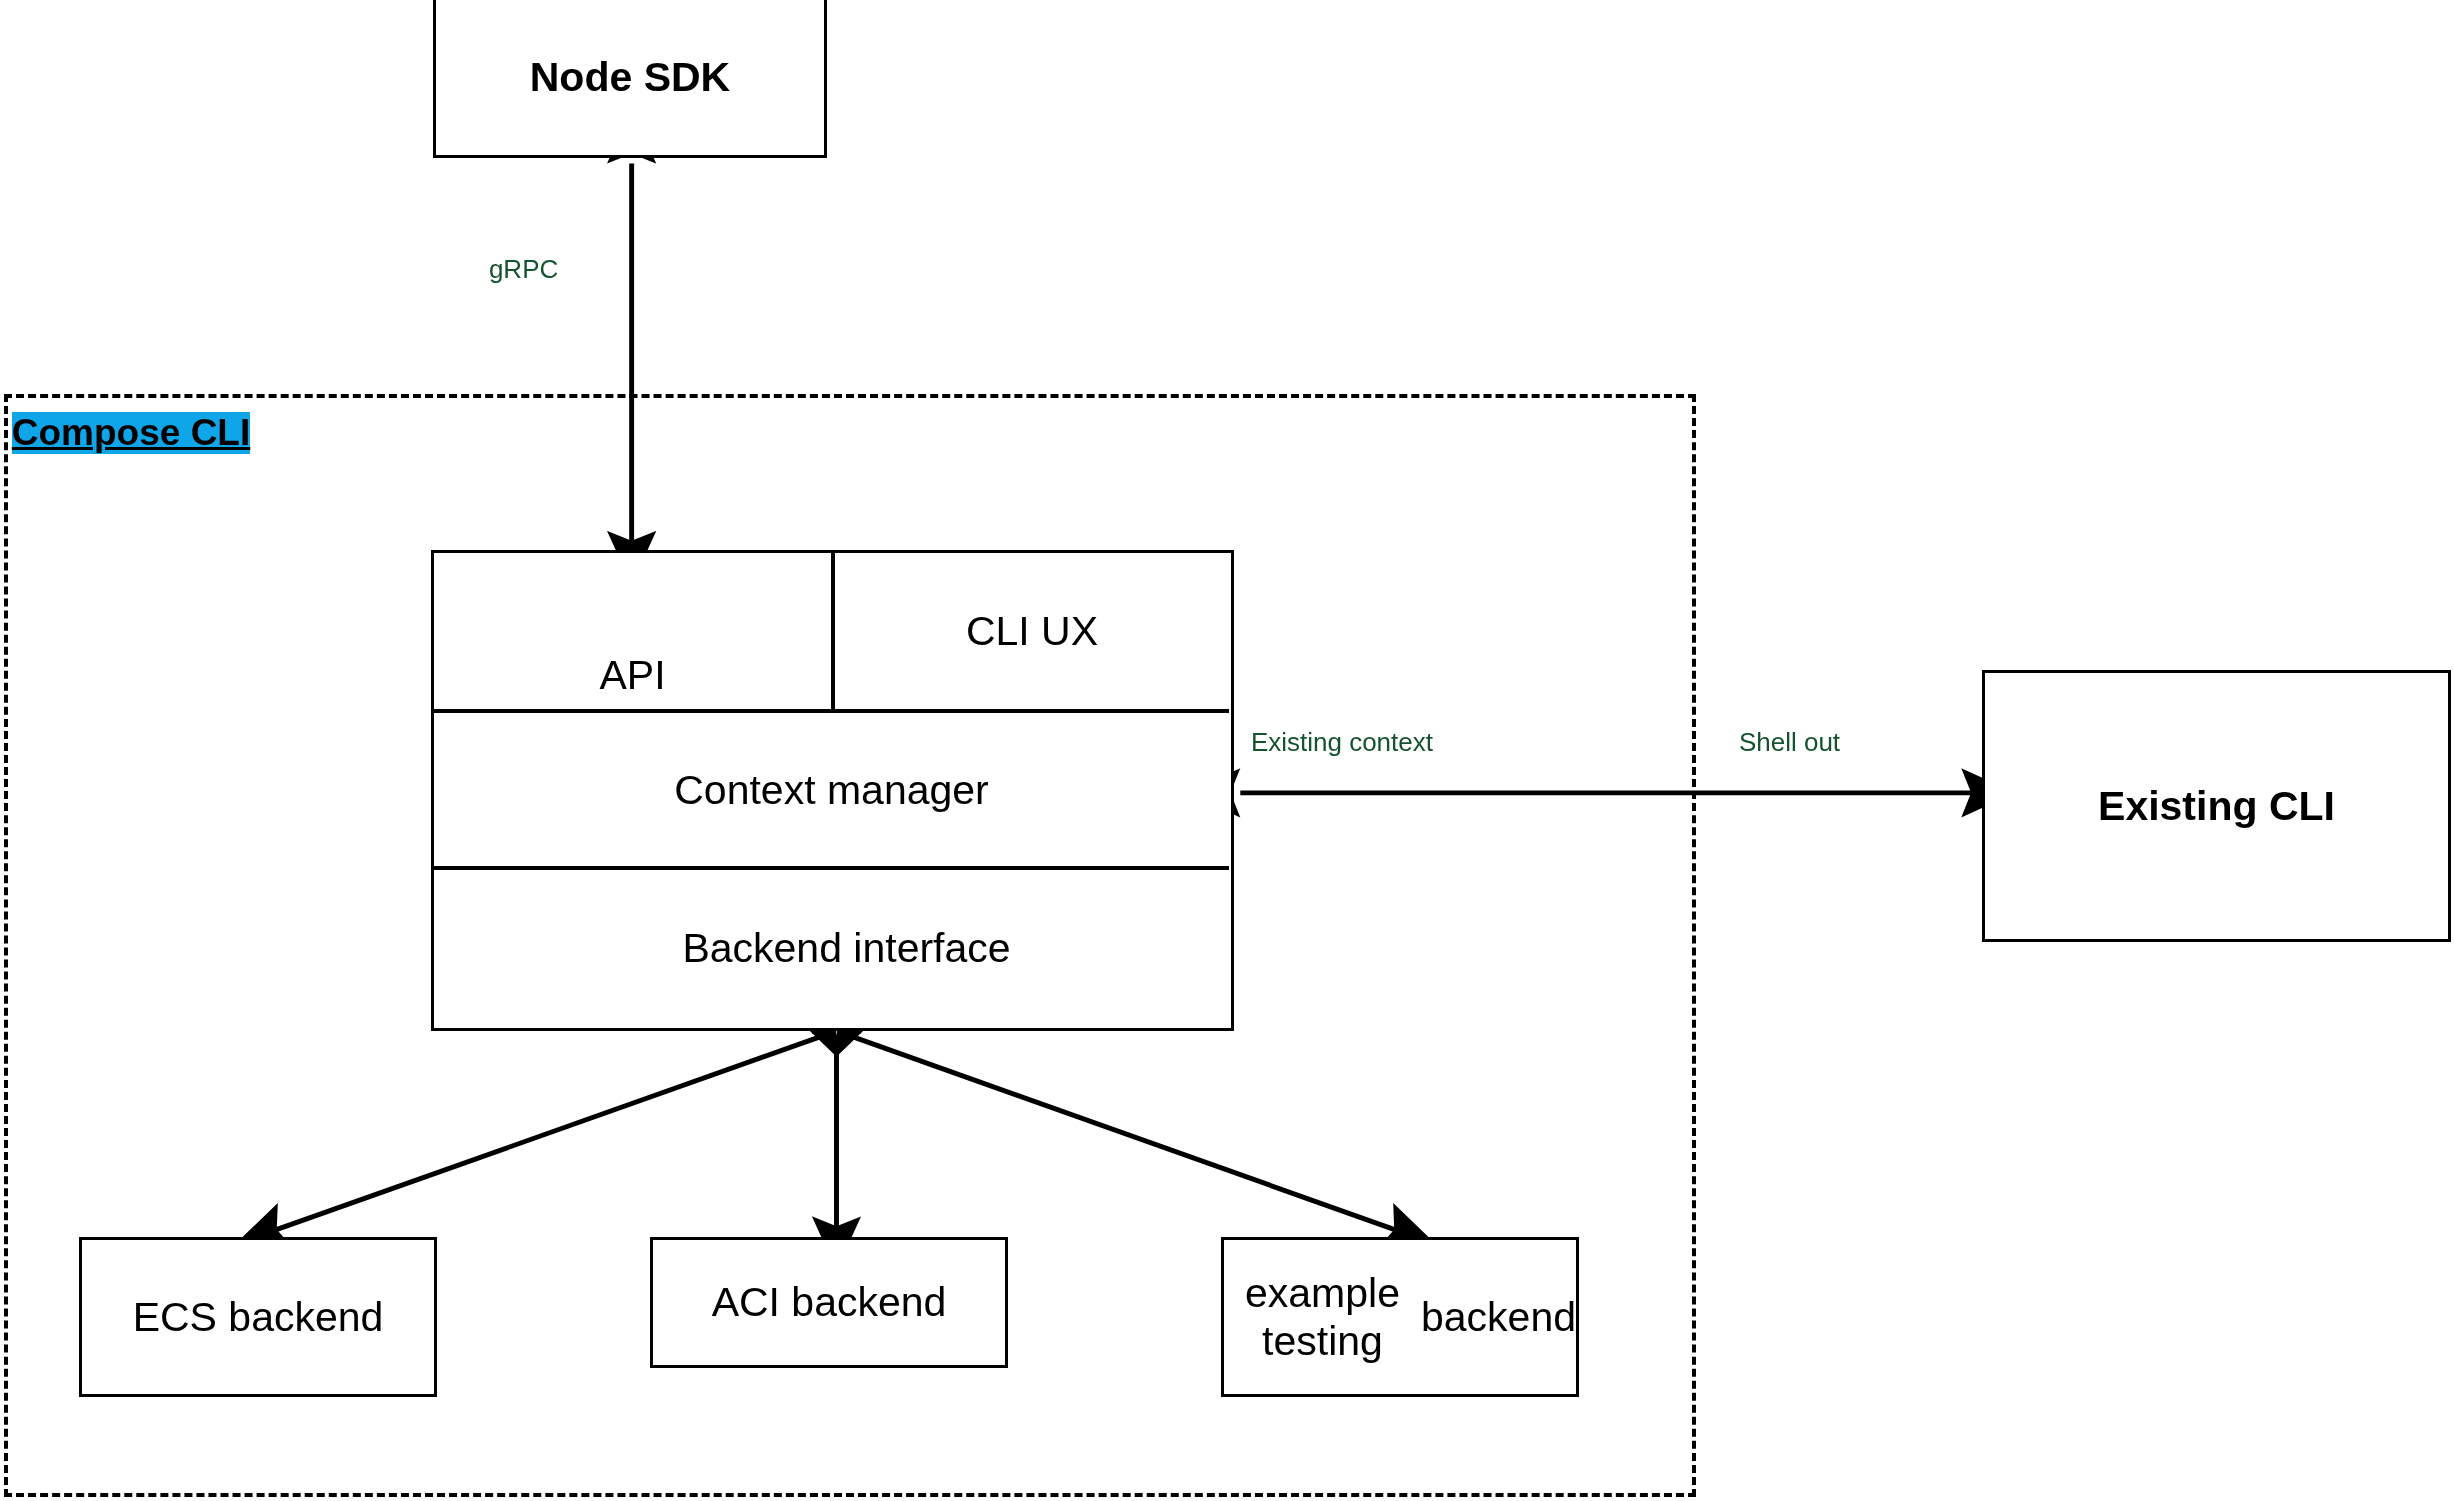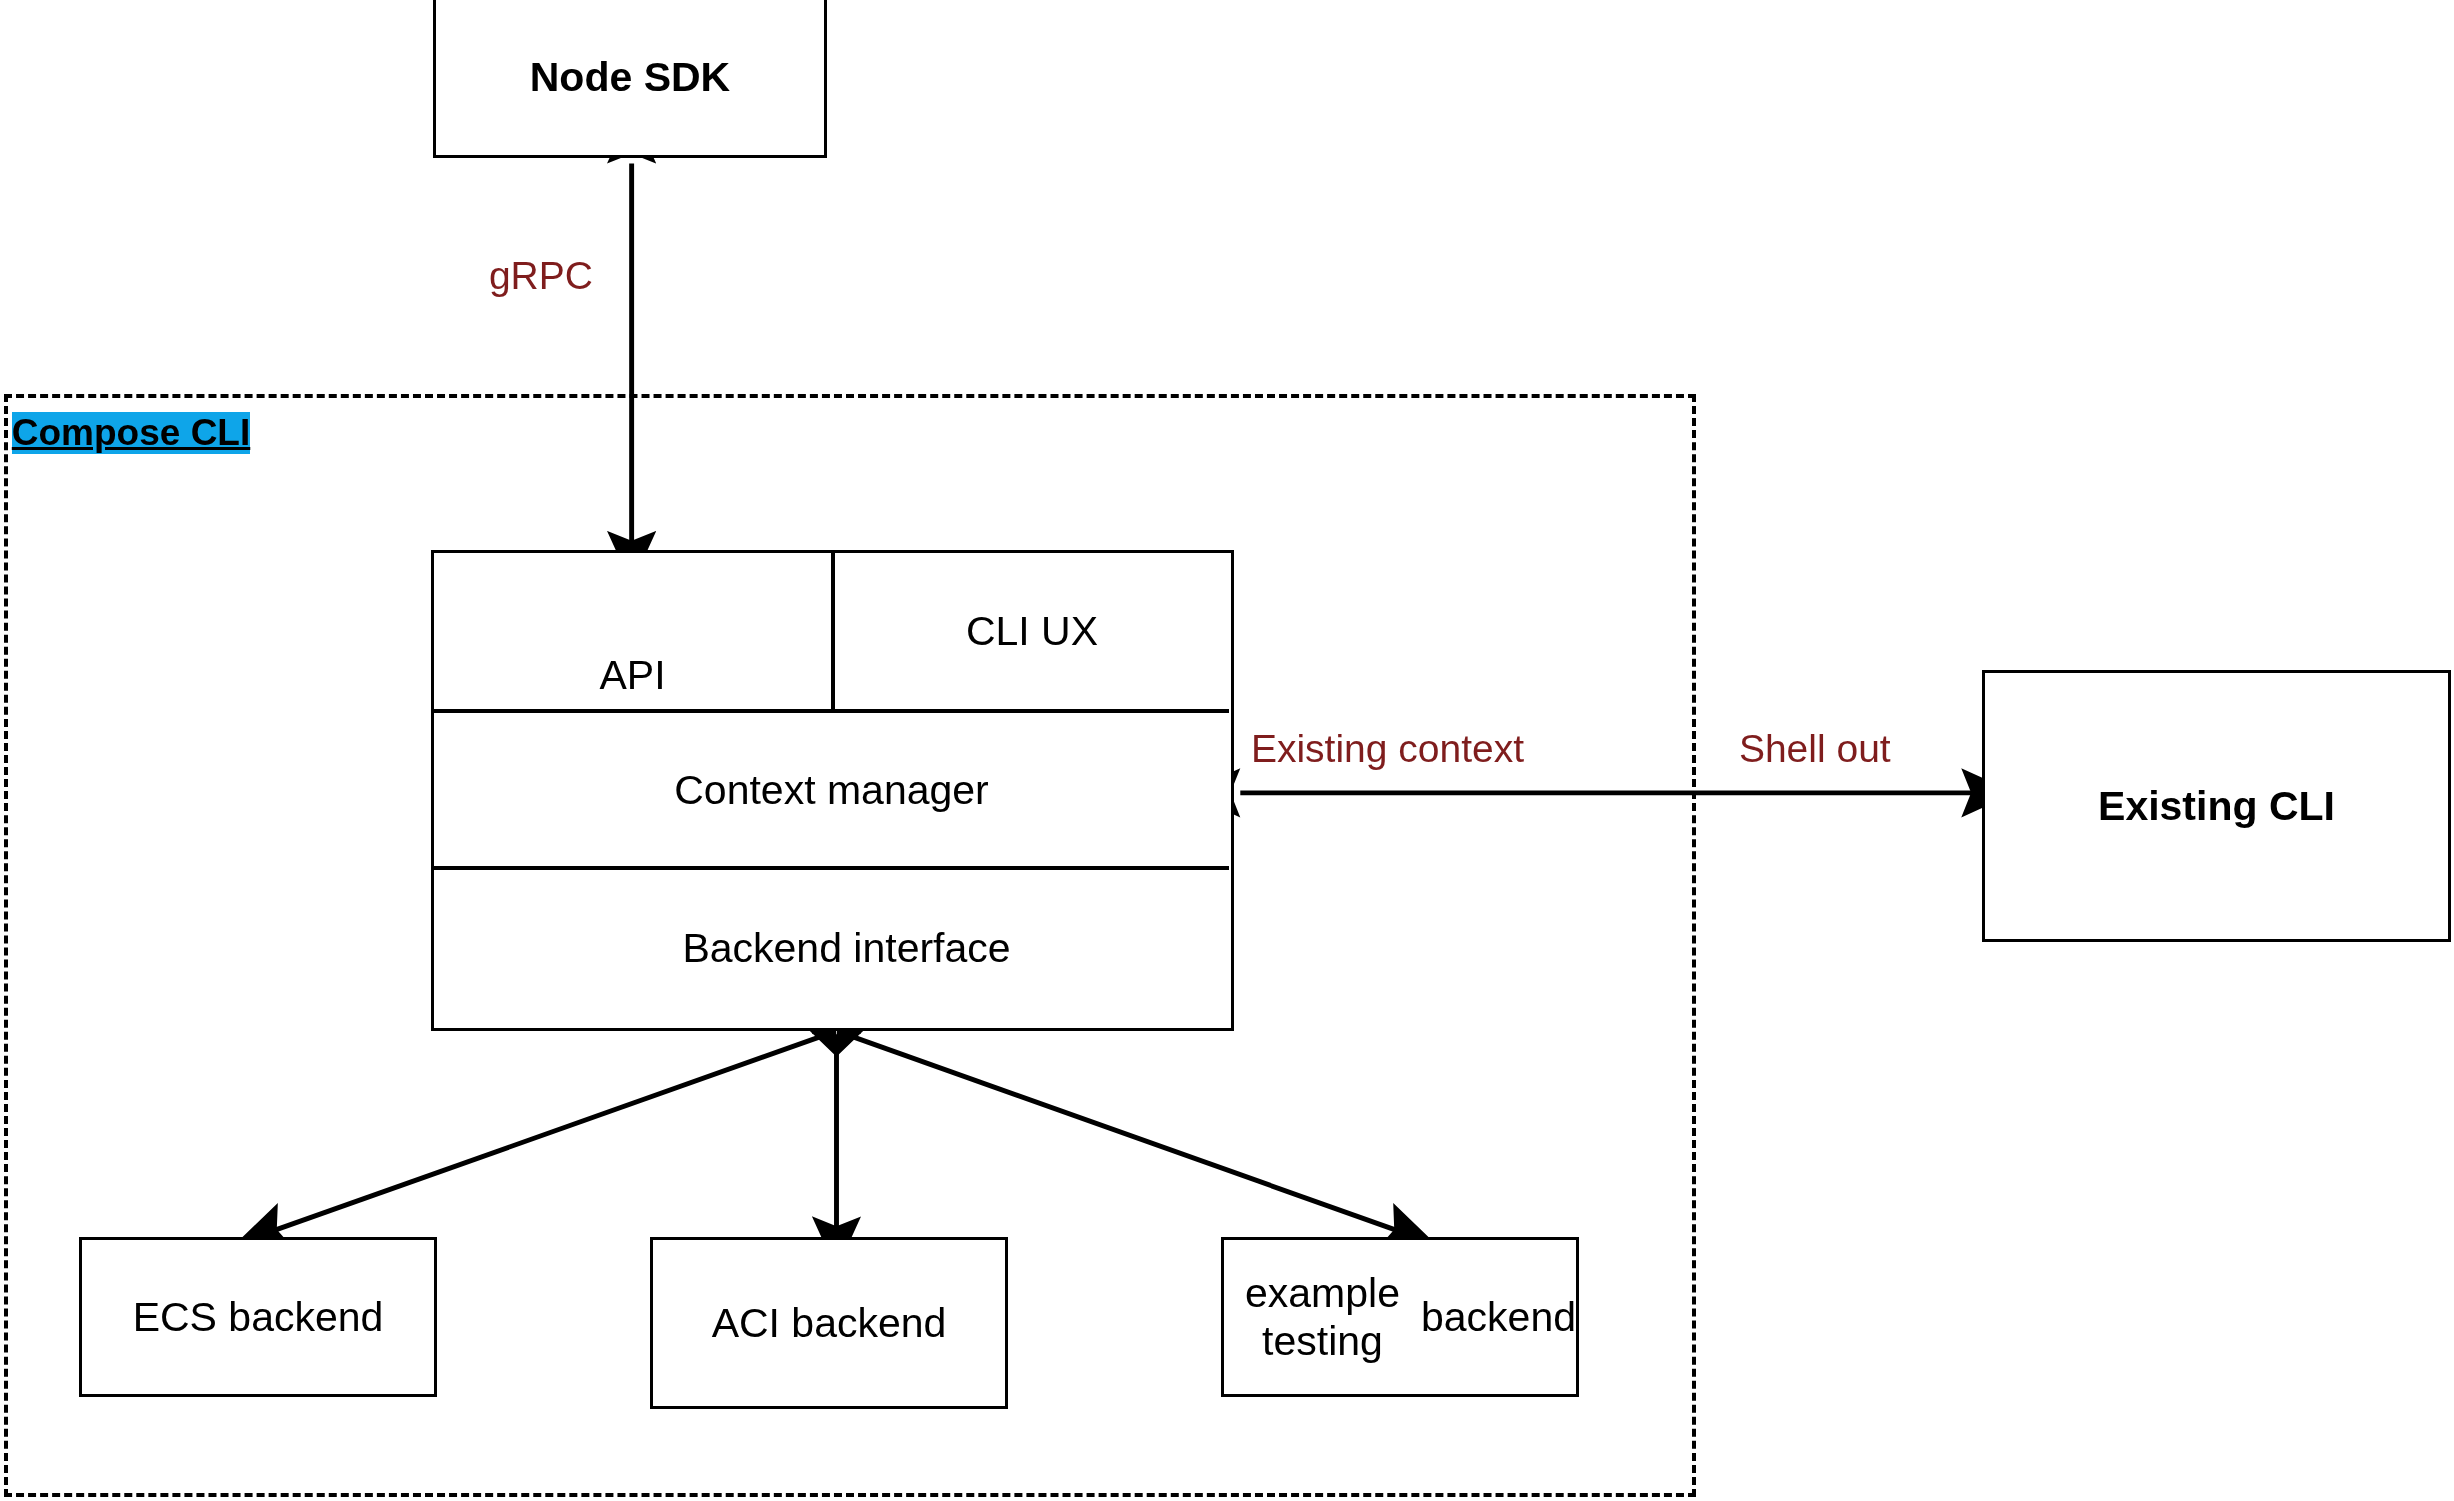--- a/index.html
+++ b/index.html
@@ -45,22 +45,22 @@
     font-size: 37px;
     font-weight: bold;
     color: #000000;
     white-space: nowrap;
     z-index: 4;
     background: #0ea5e9;
     text-decoration: underline;
   }
   .edge-label {
     position: absolute;
-    font-size: 39px;
-    color: #7f1d1d;
+    font-size: 26px;
+    color: #14532d;
     white-space: nowrap;
     z-index: 5;
     background: #ffffff;
     padding: 0 3.9px;
   }
   svg.wires {
     position: absolute;
     left: 0;
     top: 0;
     width: 2455px;
@@ -155,21 +155,21 @@
   <div class="edge-label" style="left:1735px; top:727px;">Shell out</div>
 
   <div class="box bold" style="left:1982px; top:670px; width:469px; height:272px;">
     <span>Existing CLI</span>
   </div>
 
   <div class="box" style="left:79px; top:1237px; width:358px; height:160px;">
     <span>ECS backend</span>
   </div>
 
-  <div class="box" style="left:650px; top:1237px; width:358px; height:172px;">
+  <div class="box" style="left:650px; top:1237px; width:358px; height:131px;">
     <span>ACI backend</span>
   </div>
 
   <div class="box" style="left:1221px; top:1237px; width:358px; height:160px; flex-direction:row;">
     <span>example testing</span>
     <span>backend</span>
   </div>
 
 </div>
 

